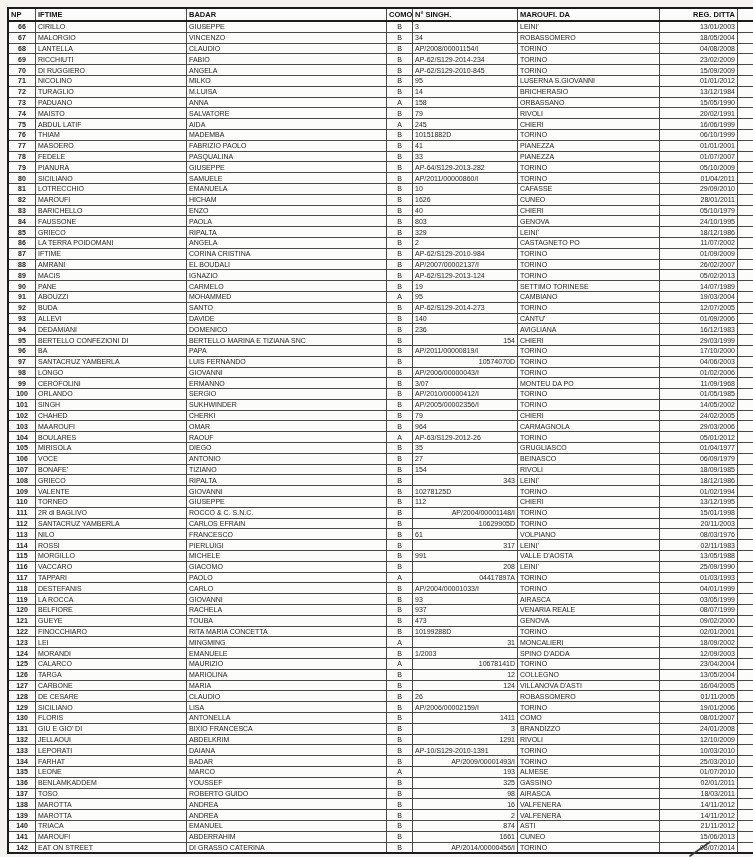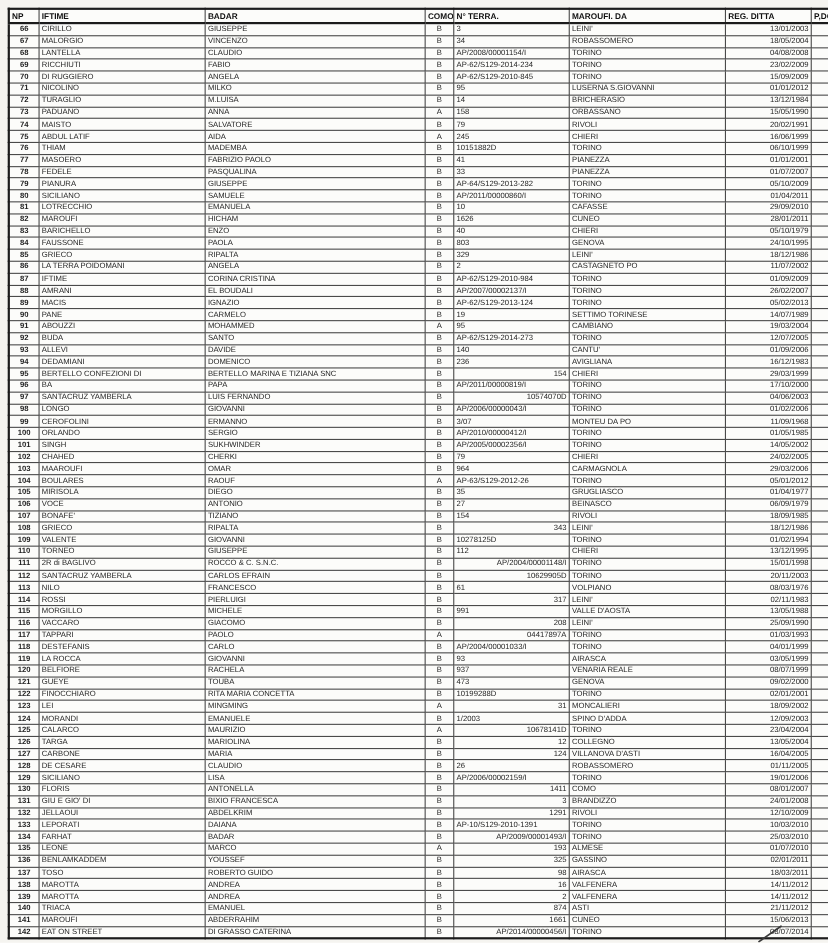--- a/index.html
+++ b/index.html
@@ -40,42 +40,42 @@
   }
   .c-np{width:22px;text-align:center;font-weight:bold;}
   .c-cognome{width:146px;}
   .c-nome{width:195px;}
   .c-tipo{width:21px;text-align:center;}
   .c-autor{width:100px;}
   .c-rilasc{width:137px;}
   .c-reg{width:73px;text-align:right;}
   .c-pdom{width:45px;text-align:right;}
   th.c-np,th.c-tipo{text-align:left;}
-  th.c-reg,th.c-pdom{text-align:left;}
+  th.c-reg,th.c-pdom{text-align:right;}
   td.ar{text-align:right;}
   .pen-mark{
     position:absolute;
     left:688px;top:840px;
     width:26px;height:18px;
     pointer-events:none;
   }
 </style>
 </head>
 <body>
 
 <div class="page">
 
   <table class="doc">
     <thead>
       <tr>
         <th class="c-np">NP</th>
         <th class="c-cognome">IFTIME</th>
         <th class="c-nome">BADAR</th>
         <th class="c-tipo">COMO</th>
-        <th class="c-autor">N° TERRA.</th>
+        <th class="c-autor">N° SINGH.</th>
         <th class="c-rilasc">MAROUFI. DA</th>
         <th class="c-reg">REG. DITTA</th>
         <th class="c-pdom">P,DOM,</th>
       </tr>
     </thead>
     <tbody>
         <tr>
       <td class="c-np">66</td>
       <td class="c-cognome">CIRILLO</td>
       <td class="c-nome">GIUSEPPE</td>

